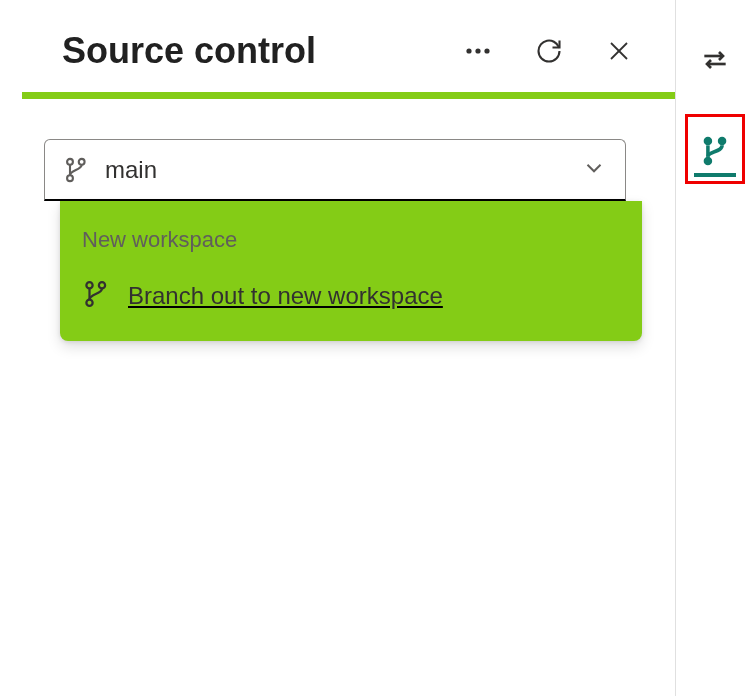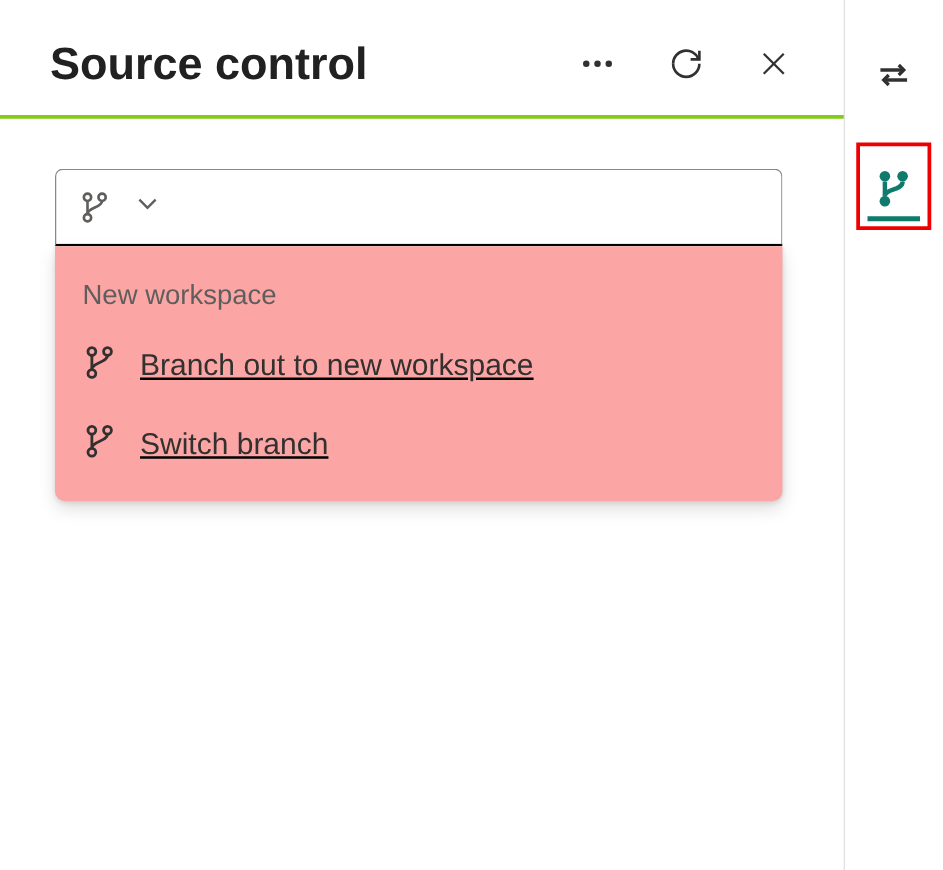--- a/index.html
+++ b/index.html
@@ -19,21 +19,22 @@
       width: 676px;
       height: 100%;
       border-right: 1px solid #e0e0e0;
       position: relative;
     }
     .header {
       display: flex;
       align-items: center;
       justify-content: space-between;
       padding: 30px 40px 20px 40px;
-      border-bottom: 3px solid #84cc16;
+      border-bottom: 7px solid #84cc16;
+      margin-left: 22px;
     }
     .header-title {
       font-size: 36px;
       font-weight: 600;
       color: #212121;
     }
     .header-controls {
       display: flex;
       align-items: center;
       gap: 36px;
@@ -81,23 +82,23 @@
       flex: 1;
       font-size: 24px;
       color: #323130;
     }
     .chevron {
       color: #605e5c;
     }
     .dropdown-menu {
       position: absolute;
       top: 62px;
-      left: 0;
+      left: 16px;
       width: 582px;
-      background: #fca5a5;
+      background: #84cc16;
       border-radius: 0 0 8px 8px;
       box-shadow: 0 6px 14px rgba(0,0,0,0.13), 0 1px 4px rgba(0,0,0,0.1);
       padding: 14px 0;
     }
     .menu-group-label {
       font-size: 22px;
       color: #605e5c;
       padding: 12px 22px 12px 22px;
       font-weight: 400;
     }
@@ -187,20 +188,21 @@
       <div class="dropdown-trigger">
         <span class="branch-icon-sm">
           <svg width="28" height="28" viewBox="0 0 24 24" fill="none" stroke="#605e5c" stroke-width="1.8">
             <circle cx="6" cy="5" r="2.5"></circle>
             <circle cx="6" cy="19" r="2.5"></circle>
             <circle cx="16" cy="5" r="2.5"></circle>
             <line x1="6" y1="7.5" x2="6" y2="16.5"></line>
             <path d="M16 7.5 C16 12 6 12 6 16.5"></path>
           </svg>
         </span>
+        <span class="dropdown-value">main</span>
         <span class="chevron">
           <svg width="26" height="26" viewBox="0 0 24 24" fill="none" stroke="#605e5c" stroke-width="1.8">
             <polyline points="6 9 12 15 18 9"></polyline>
           </svg>
         </span>
       </div>
 
       <div class="dropdown-menu">
         <div class="menu-group-label">New workspace</div>
         <div class="menu-item">
@@ -209,32 +211,20 @@
               <circle cx="6" cy="5" r="2.5"></circle>
               <circle cx="6" cy="19" r="2.5"></circle>
               <circle cx="16" cy="5" r="2.5"></circle>
               <line x1="6" y1="7.5" x2="6" y2="16.5"></line>
               <path d="M16 7.5 C16 12 6 12 6 16.5"></path>
             </svg>
           </span>
           <span class="menu-item-text">Branch out to new workspace</span>
         </div>
 
-        <div class="menu-item">
-          <span>
-            <svg width="30" height="30" viewBox="0 0 24 24" fill="none" stroke="#323130" stroke-width="1.8">
-              <circle cx="6" cy="5" r="2.5"></circle>
-              <circle cx="6" cy="19" r="2.5"></circle>
-              <circle cx="16" cy="5" r="2.5"></circle>
-              <line x1="6" y1="7.5" x2="6" y2="16.5"></line>
-              <path d="M16 7.5 C16 12 6 12 6 16.5"></path>
-            </svg>
-          </span>
-          <span class="menu-item-text">Switch branch</span>
-        </div>
       </div>
     </div>
   </div>
 </div>
 
 <div class="right-rail">
   <div class="rail-icon">
     <svg width="32" height="32" viewBox="0 0 24 24" fill="none" stroke="#323130" stroke-width="2">
       <path d="M4 9 L18 9"></path>
       <path d="M15 6 L18 9 L15 12"></path>

